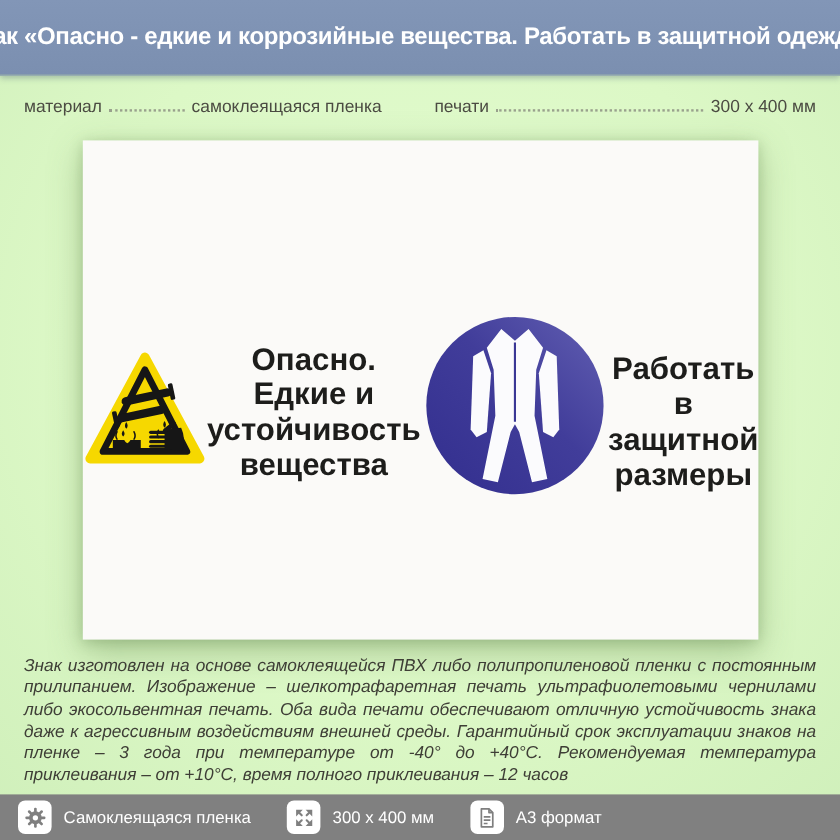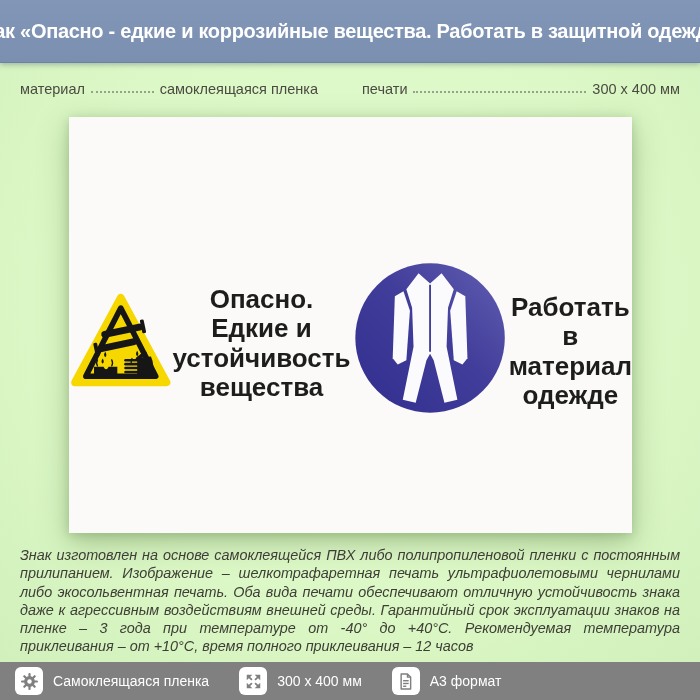--- a/index.html
+++ b/index.html
@@ -153,22 +153,22 @@
         <circle cx="110" cy="110" r="104" fill="url(#circGrad)"></circle>
         <g fill="#fbfbfd">
           <path d="M110,34 L94,20 L77,42 L85,68 L87,122 L72,196 L90,200 L105,141 L110,132 L115,141 L130,200 L148,196 L133,122 L135,68 L143,42 L126,20 Z"></path>
           <path d="M73,45 L61,52 L58,138 L65,147 L77,141 L82,72 Z"></path>
           <path d="M147,45 L159,52 L162,138 L155,147 L143,141 L138,72 Z"></path>
         </g>
         <path d="M110,36 L110,129" stroke="#3a3795" stroke-width="2.5" fill="none"></path>
       </svg>
       <div class="sign-caption">
         <div>Работать</div>
-        <div>в материал</div>
-        <div>одежде</div>
+        <div>в защитной</div>
+        <div>размеры</div>
       </div>
     </div>
   </div>
 
   <div class="description">Знак изготовлен на основе самоклеящейся ПВХ либо полипропиленовой пленки с постоянным прилипанием. Изображение – шелкотрафаретная печать ультрафиолетовыми чернилами либо экосольвентная печать. Оба вида печати обеспечивают отличную устойчивость знака даже к агрессивным воздействиям внешней среды. Гарантийный срок эксплуатации знаков на пленке – 3 года при температуре от -40° до +40°С. Рекомендуемая температура приклеивания – от +10°С, время полного приклеивания – 12 часов</div>
 
   <div class="footer">
 
     <div class="badge">
       <span class="badge-icon">

